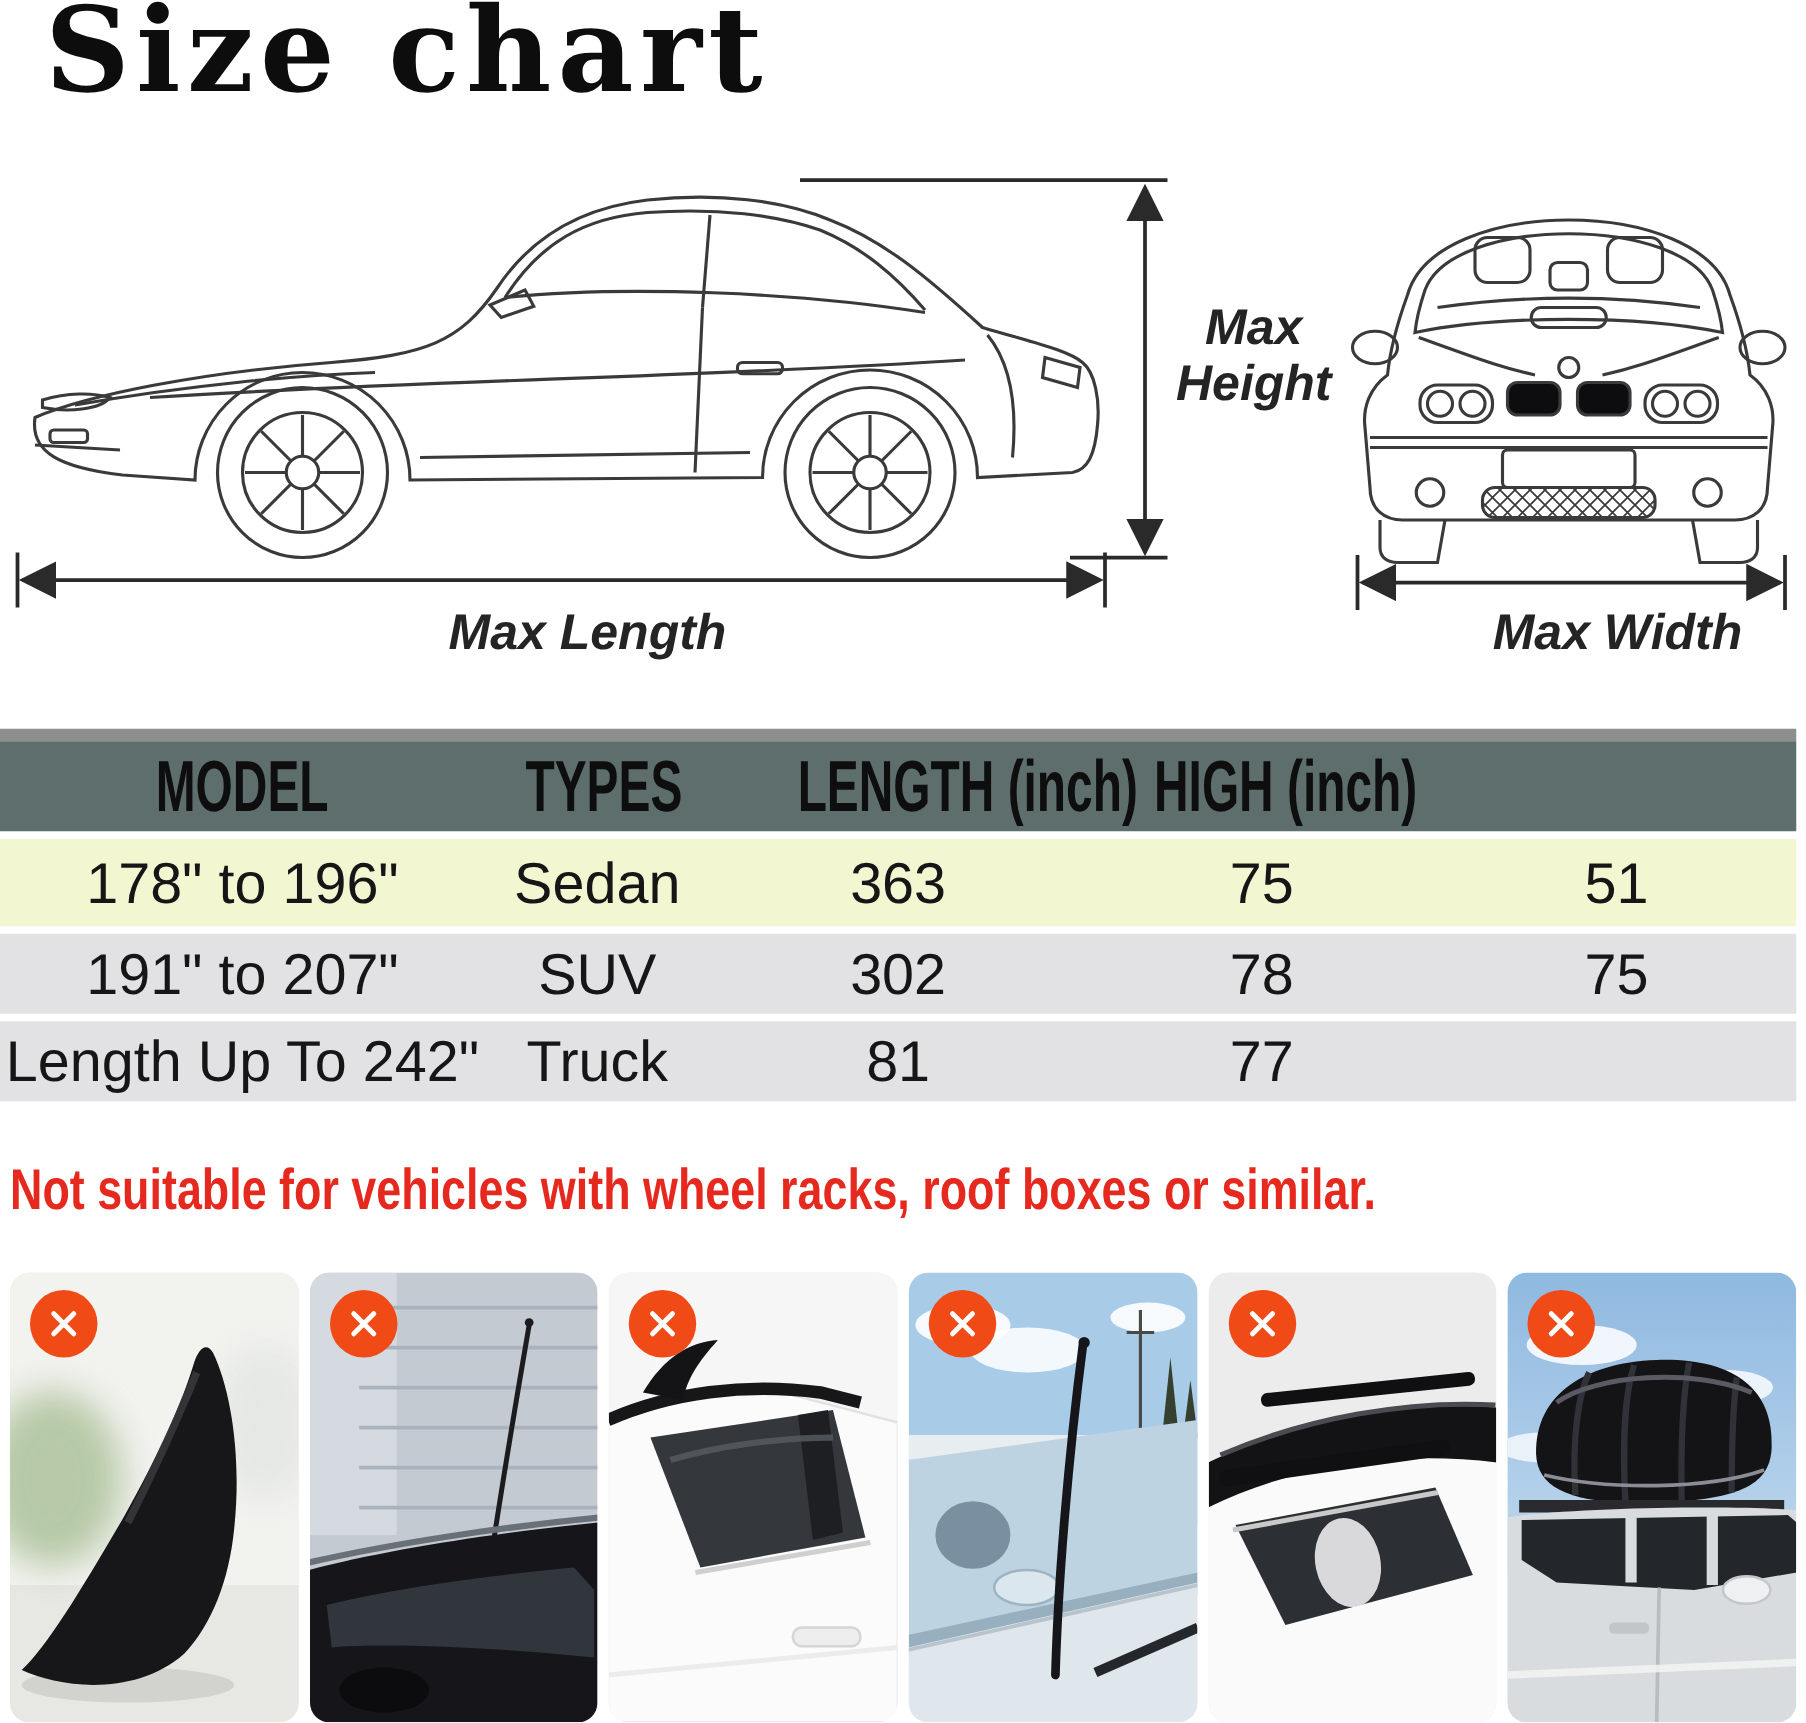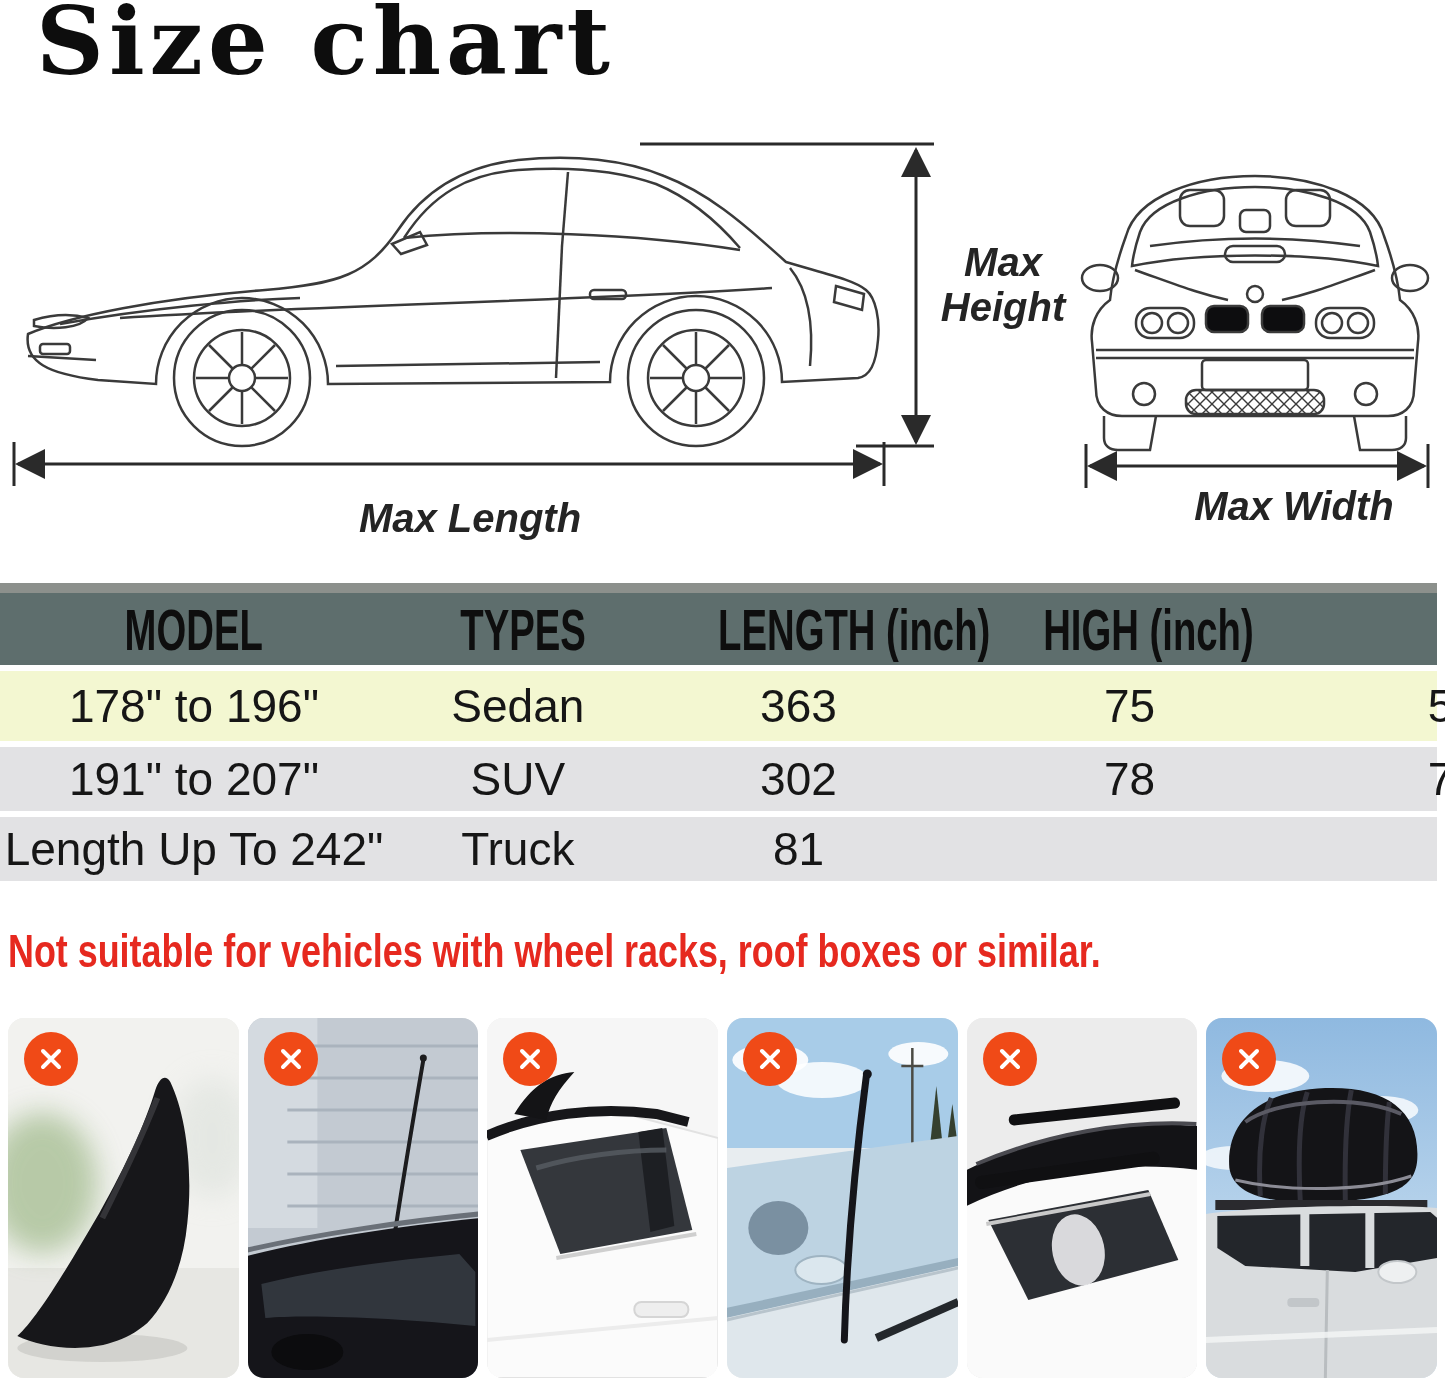--- a/index.html
+++ b/index.html
@@ -6,27 +6,27 @@
   .page{position:relative;width:1445px;height:1378px;overflow:hidden;background:#fff;
         font-family:"Liberation Sans",sans-serif;}
 
   .title{position:absolute;left:36px;top:-10px;font-family:"DejaVu Serif",serif;
          font-weight:bold;font-size:94px;line-height:1.1;letter-spacing:5px;color:#0d0d0d;}
 
   .diagram{position:absolute;left:0;top:128px;width:1445px;height:410px;}
   .diagram svg{width:100%;height:100%;display:block;}
   .dim-label{position:absolute;font-weight:bold;font-size:40px;color:#242424;
              text-align:center;line-height:1.12;font-style:italic;}
-  #lbl-length{left:320px;top:368px;width:300px;}
+  #lbl-length{left:320px;top:356px;width:300px;}
   #lbl-height{left:928px;top:112px;width:150px;}
   #lbl-width{left:1144px;top:356px;width:300px;}
 
   .size-table{position:absolute;left:0;top:583px;width:1437px;}
   .tbl-top-strip{height:10px;background:#8c908c;}
-  .grid5{display:grid;grid-template-columns:27% 12.5% 21% 19.5% 20%;align-items:center;gap:40px;}
+  .grid5{display:grid;grid-template-columns:27% 12.5% 21% 19.5% 20%;align-items:center;}
   .tbl-header{background:#5e6e6d;height:72px;}
   .th{text-align:center;font-weight:bold;font-size:58px;color:#0e0e0e;}
   .th span{display:inline-block;transform:scaleX(0.66);white-space:nowrap;}
   .tbl-row{height:70px;font-size:46px;color:#161616;margin-top:6px;}
   .row-highlight{background:#f3f7d1;}
   .row-alt{background:#e2e2e4;height:64px;}
   .td{text-align:center;white-space:nowrap;}
 
   .warning{position:absolute;left:8px;top:924px;font-size:46px;font-weight:bold;
            color:#e6291f;white-space:nowrap;transform:scaleX(0.78);transform-origin:left center;}
@@ -164,20 +164,21 @@
       <div class="td">191" to 207"</div>
       <div class="td">SUV</div>
       <div class="td">302</div>
       <div class="td">78</div>
       <div class="td">75</div>
     </div>
     <div class="tbl-row grid5 row-alt">
       <div class="td">Length Up To 242"</div>
       <div class="td">Truck</div>
       <div class="td">81</div>
+      <div class="td">77</div>
     </div>
   </div>
 
   <div class="warning">Not suitable for vehicles with wheel racks, roof boxes or similar.</div>
 
   <div class="photos">
 
     <div class="photo">
       <svg viewBox="0 0 232 360" preserveAspectRatio="xMidYMid slice">
         <defs>

